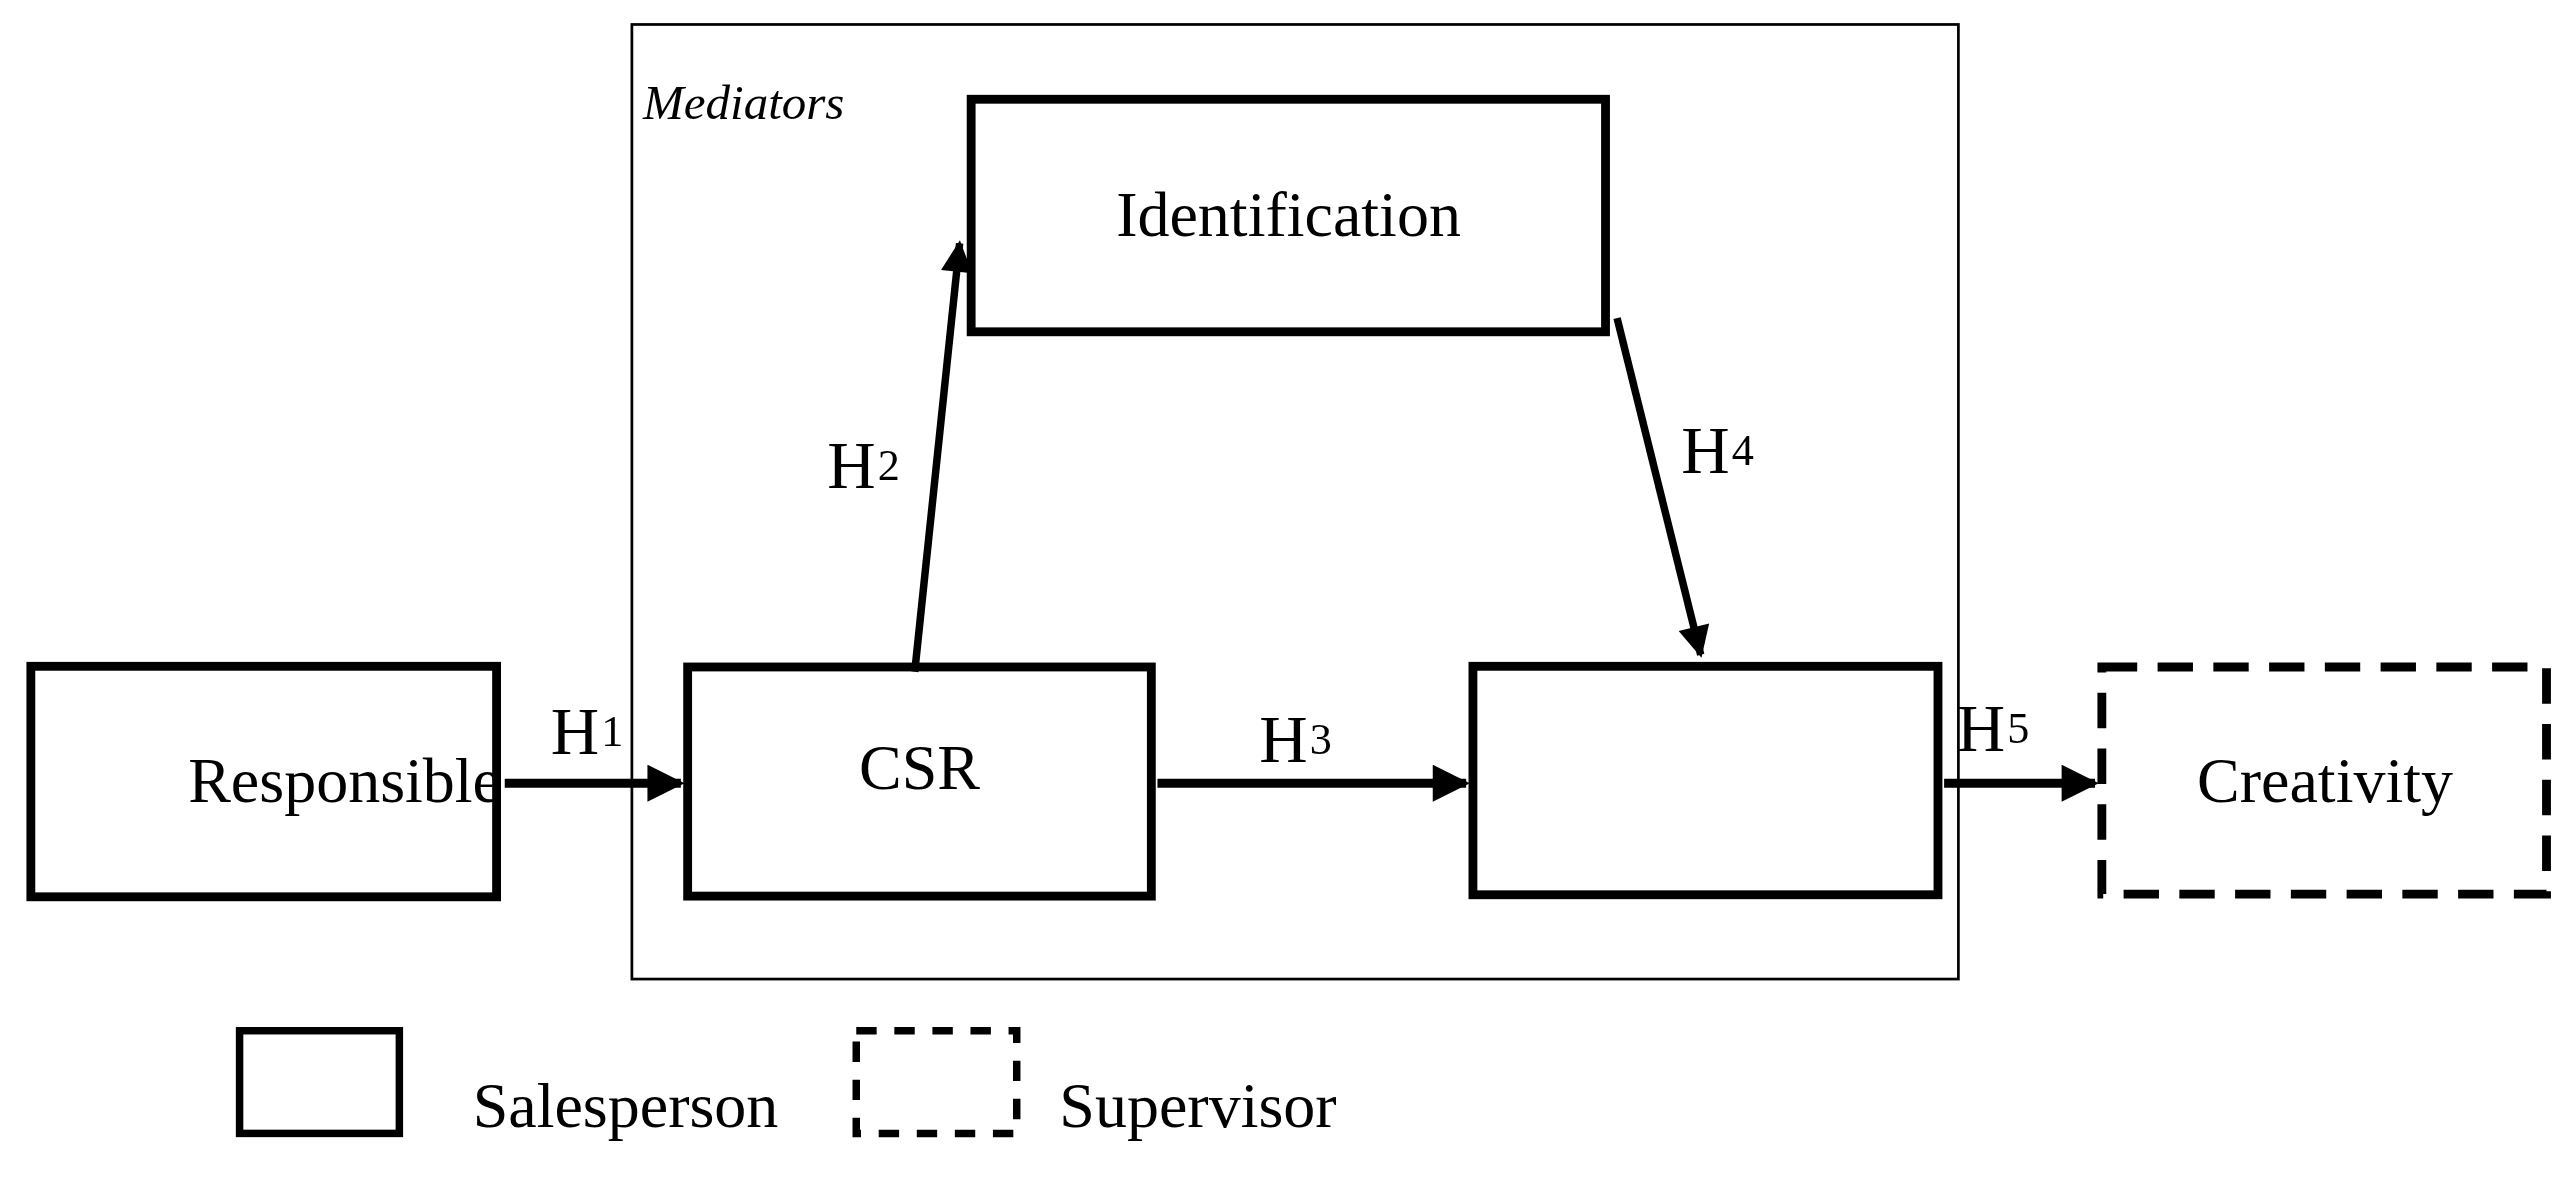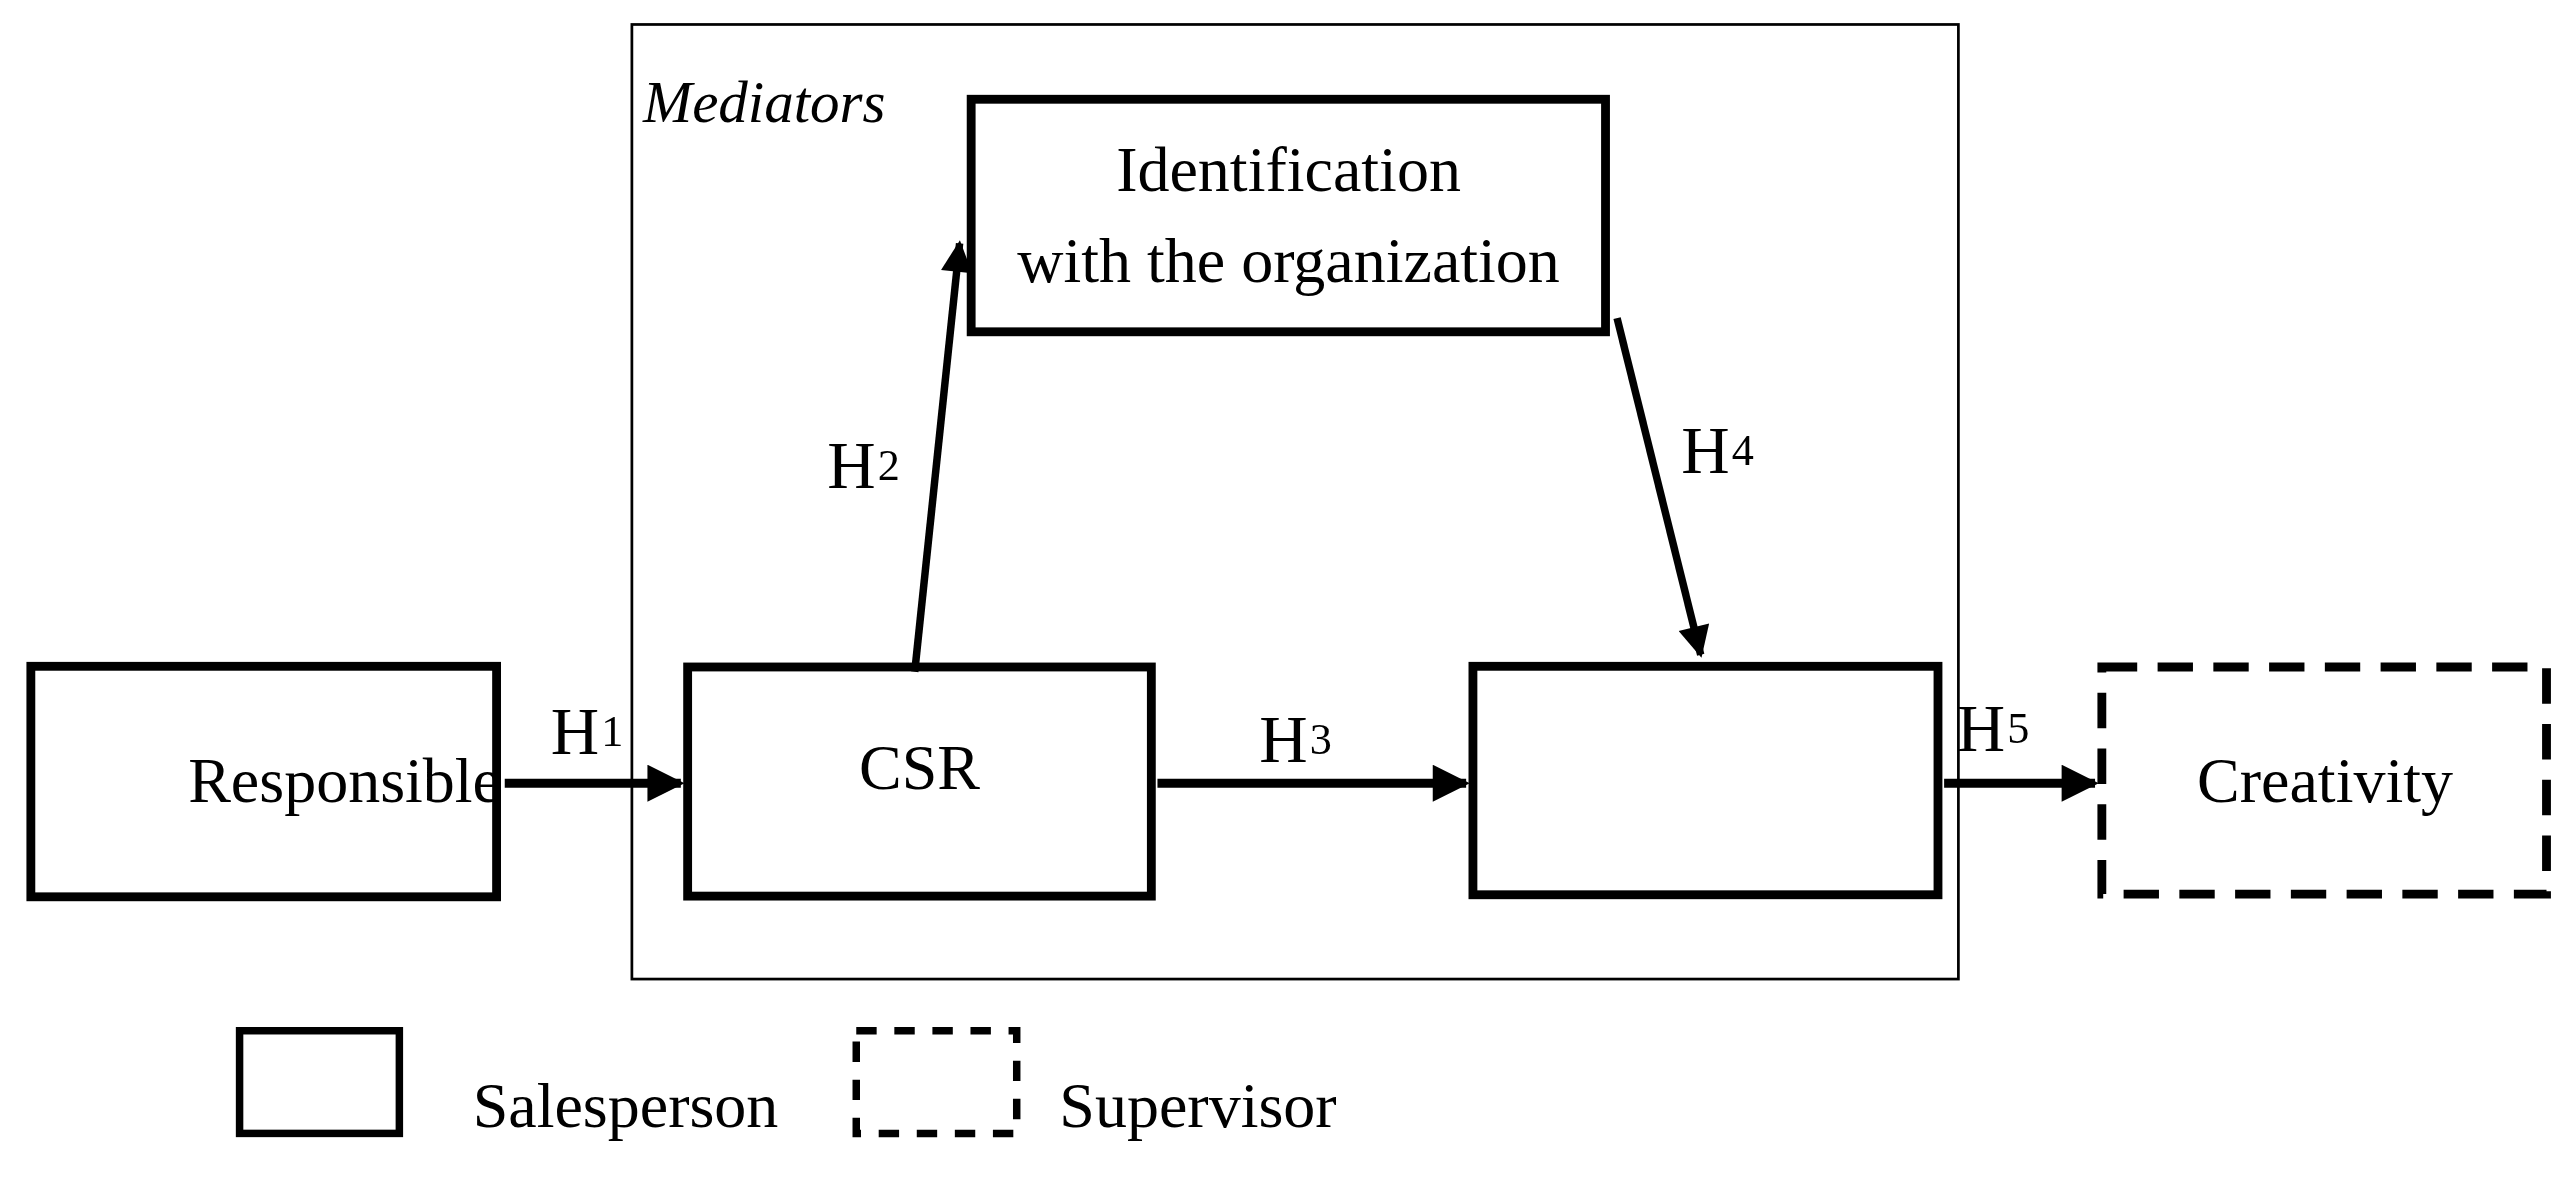--- a/index.html
+++ b/index.html
@@ -33,21 +33,21 @@
   }
   .lbl.stack {
     flex-direction: column;
     line-height: 1.42;
   }
   .box-label  { font-size: 64px; }
   .h-label    { font-size: 67px; }
   .h-sub      { font-size: 66%; vertical-align: -16%; margin-left: 2px; }
   .mediators-label {
     font-style: italic;
-    font-size: 59px;
+    font-size: 49px;
     justify-content: flex-start;
   }
   .legend-label { font-size: 64px; }
 </style>
 </head>
 <body>
 
 <div class="stage">
 
   <svg class="layer" viewBox="0 0 3788 1737">
@@ -79,21 +79,20 @@
   <div class="lbl mediators-label" style="left:643px; top:63px; width:286px; height:78px;">Mediators</div>
 
   <div class="lbl stack box-label" style="left:26px; top:662px; width:475px; height:239px;align-items:flex-end;">
     <span>Responsible</span>
   </div>
 
   <div class="lbl box-label" style="left:683px; top:649px; width:473px; height:238px;">CSR</div>
 
   <div class="lbl stack box-label" style="left:967px; top:95px; width:643px; height:241px;border-radius:7px;">
     <span>Identification</span>
-    <span>with the organization</span>
   </div>
 
 
   <div class="lbl box-label" style="left:2098px; top:663px; width:454px; height:236px;">Creativity</div>
 
   <div class="lbl h-label" style="left:543px; top:688px; width:88px; height:87px;">
     <span>H</span>
       <span class="h-sub">1</span>
   </div>
   <div class="lbl h-label" style="left:816px; top:422px; width:95px; height:87px;">

